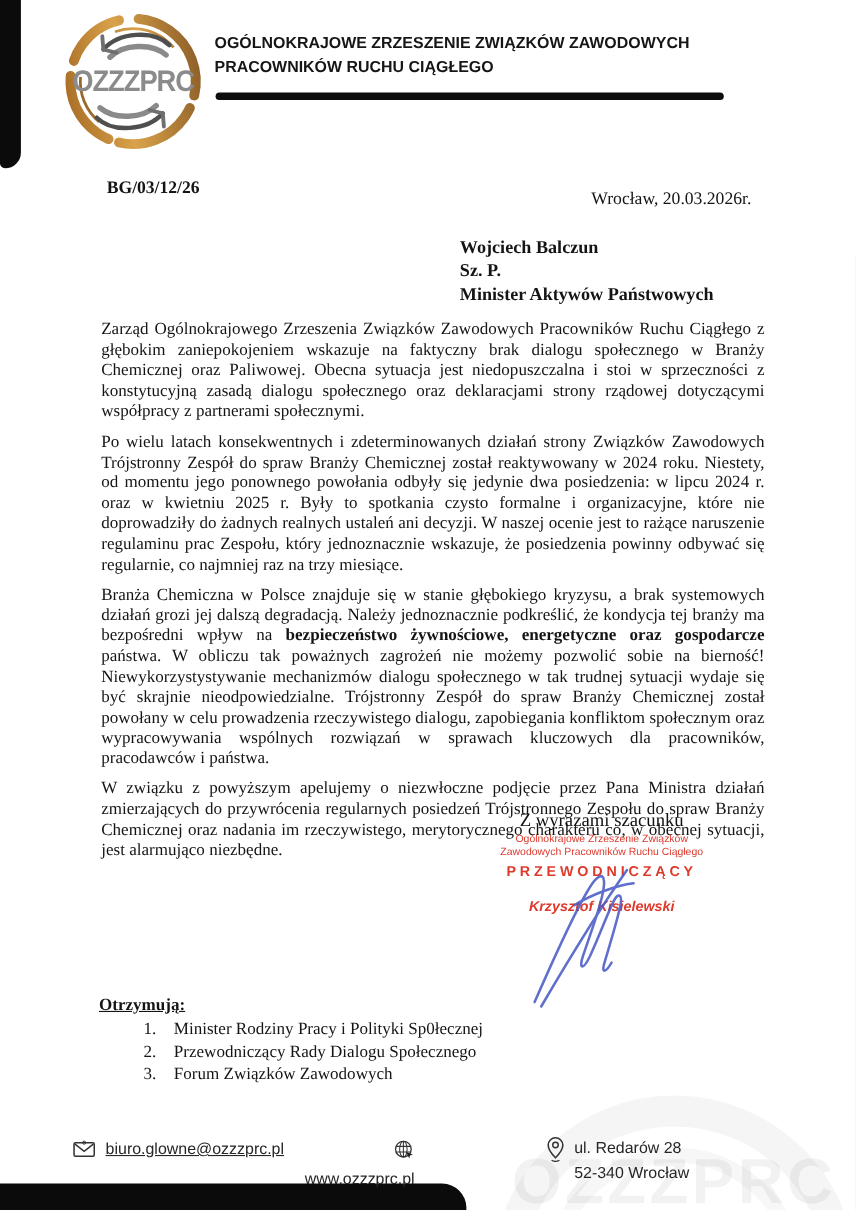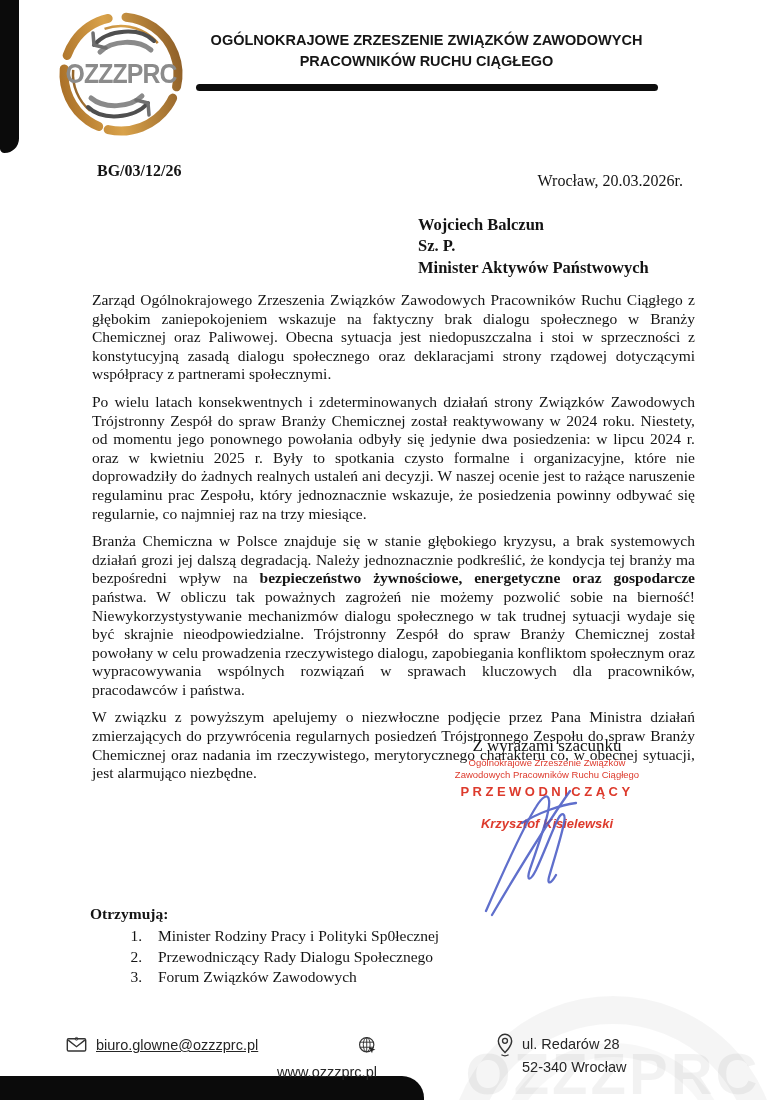--- a/index.html
+++ b/index.html
@@ -7,21 +7,21 @@
         overflow:hidden;color:#141414;font-family:"Liberation Serif",serif;}
   
   .left-bar{position:absolute;left:0;top:0;width:19px;height:153px;background:#0b0b0b;
             border-radius:0 0 16px 5px;}
   .bottom-bar{position:absolute;left:0;top:1076px;width:424px;height:24px;background:#0b0b0b;
               border-radius:0 22px 0 0;}
   
   .watermark{position:absolute;left:428px;top:972px;pointer-events:none;}
   
   .logo{position:absolute;left:55px;top:8px;width:132px;height:132px;}
-  .org-title{position:absolute;left:195px;top:30px;width:463px;text-align:center;
+  .org-title{position:absolute;left:195px;top:30px;width:463px;text-align:left;
              font-family:"Liberation Sans",sans-serif;font-weight:bold;font-size:14.5px;
              line-height:1.42;color:#161616;}
   .header-divider{position:absolute;left:196px;top:84px;width:462px;height:7px;
                   background:#0d0d0d;border-radius:4px;}
   .ref{position:absolute;left:97px;top:162px;font-size:16px;font-weight:bold;}
   .date{position:absolute;right:95px;top:172px;font-size:16px;}
   
   .addressee{position:absolute;left:418px;top:214px;font-weight:bold;font-size:16.5px;
              line-height:1.3;}
   
@@ -31,21 +31,21 @@
   
   .sig-block{position:absolute;left:437px;top:736px;width:220px;text-align:center;}
   .sig-closing{font-size:17px;color:#111;}
   .stamp{margin-top:1px;color:#dd3a2c;font-family:"Liberation Sans",sans-serif;}
   .stamp-org{font-size:9.5px;line-height:1.3;}
   .stamp-role{font-size:13px;font-weight:bold;letter-spacing:3.5px;margin-top:2px;}
   .stamp-name{font-size:13px;font-weight:bold;font-style:italic;margin-top:17px;text-align:center;}
   .pen-sig{position:absolute;left:452px;top:783px;z-index:3;}
   
   .recipients{position:absolute;left:90px;top:905px;font-size:15.5px;}
-  .recipients-heading{font-weight:bold;}
+  .recipients-heading{font-weight:bold;text-decoration:underline;}
   .recipients ol{margin:3px 0 0 0;padding-left:56px;line-height:1.33;}
   .recipients li{padding-left:12px;}
   
   .footer{position:absolute;left:0;top:1030px;width:778px;height:46px;
           font-family:"Liberation Sans",sans-serif;font-size:14.5px;color:#262626;}
   .f-group{position:absolute;display:flex;align-items:flex-end;gap:9px;}
   .f-email{left:66px;top:6px;}
   .f-web{left:277px;top:6px;flex-direction:column;}
   .f-addr{left:497px;top:3px;align-items:flex-start;}
   .f-email a{color:inherit;text-decoration:underline;}

